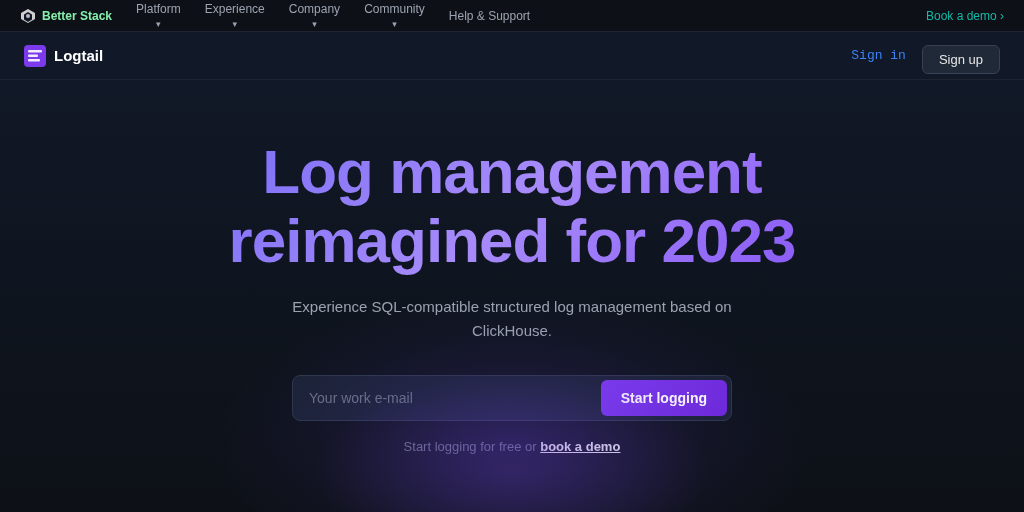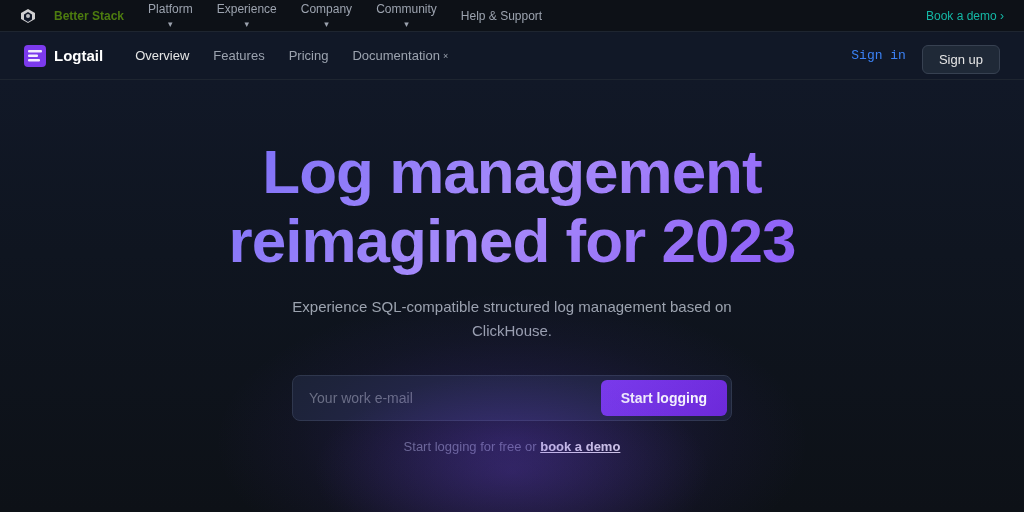--- a/index.html
+++ b/index.html
@@ -23,24 +23,24 @@
       padding: 0 20px;
     }
     .top-bar-left {
       display: flex;
       align-items: center;
       gap: 24px;
     }
     .better-stack-brand {
       display: flex;
       align-items: center;
-      gap: 18px;
+      gap: 6px;
       font-size: 12px;
       font-weight: 600;
-      color: #4d7c0f;
+      color: #86efac;
     }
     .top-nav-item {
       font-size: 12px;
       color: #9ca3af;
       cursor: pointer;
       display: flex;
       align-items: center;
       gap: 3px;
       flex-direction: column;
     }
@@ -63,21 +63,21 @@
       border-bottom: 1px solid #1e2530;
       height: 48px;
       display: flex;
       align-items: center;
       justify-content: space-between;
       padding: 0 24px;
     }
     .logtail-left {
       display: flex;
       align-items: center;
-      gap: 32px;
+      gap: 20px;
     }
     .logtail-brand {
       display: flex;
       align-items: center;
       gap: 8px;
       font-size: 15px;
       font-weight: 700;
       color: #fff;
     }
     .logtail-logo-icon {
@@ -280,37 +280,20 @@
     <div class="logtail-brand">
       <div class="logtail-logo-icon">
         <svg width="18" height="18" viewBox="0 0 18 18">
           <rect x="2" y="3" width="14" height="2.5" rx="1" fill="white" opacity="0.9"></rect>
           <rect x="2" y="7.5" width="10" height="2.5" rx="1" fill="white" opacity="0.9"></rect>
           <rect x="2" y="12" width="12" height="2.5" rx="1" fill="white" opacity="0.9"></rect>
         </svg>
       </div>
       <span>Logtail</span>
     </div>
-    <div class="logtail-nav-links">
-      <div class="logtail-nav-link active">
-        <span>Overview</span>
-      </div>
-      <div class="logtail-nav-link">
-        <span>Features</span>
-      </div>
-      <div class="logtail-nav-link">
-        <span>Pricing</span>
-      </div>
-      <div class="logtail-nav-link">
-        <span class="has-arrow">
-          <span>Documentation</span>
-          <span class="chevron-small"> ×</span>
-        </span>
-      </div>
-    </div>
   </div>
   <div class="logtail-right">
     <span class="sign-in-link">Sign in</span>
     <button class="sign-up-btn">Sign up</button>
   </div>
 </div>
 
 <div class="hero">
   <h1 class="hero-title">
     <span>Log management</span><br>

